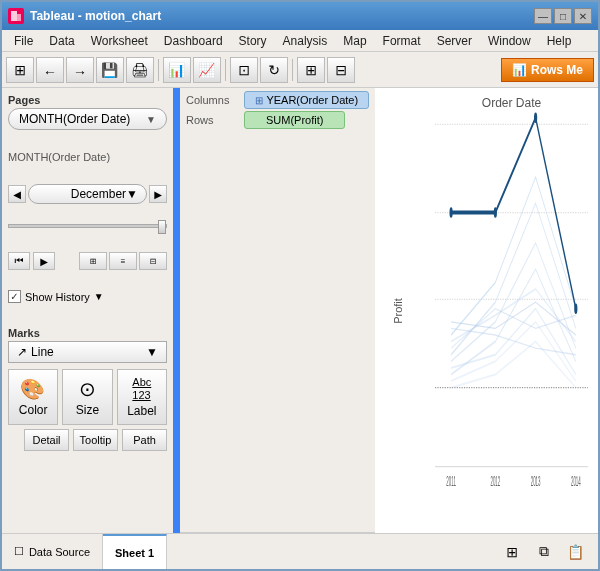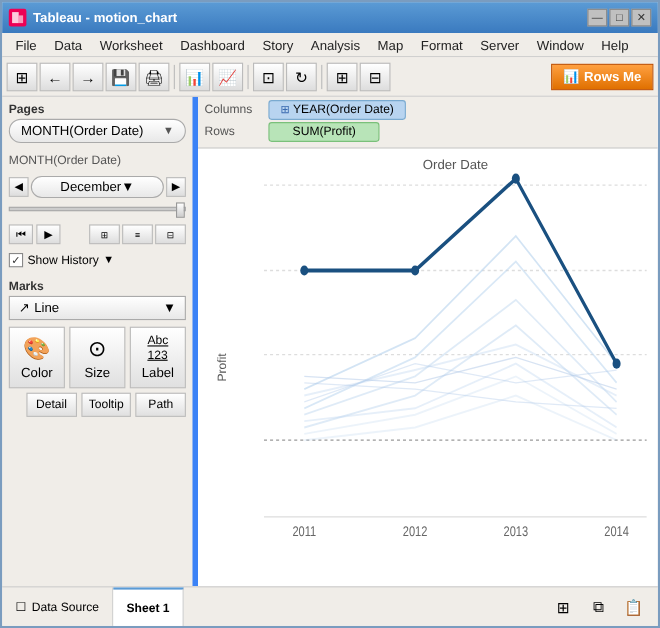--- a/index.html
+++ b/index.html
@@ -22,30 +22,30 @@
     
     .toolbar { background: #f0ede8; height: 36px; display: flex; align-items: center; padding: 0 4px; border-bottom: 1px solid #ccc; gap: 2px; flex-shrink: 0; }
     .tb-btn { width: 28px; height: 26px; background: linear-gradient(to bottom, #fff, #ddd); border: 1px solid #bbb; display: flex; align-items: center; justify-content: center; cursor: pointer; font-size: 14px; }
     .tb-separator { width: 1px; height: 22px; background: #bbb; margin: 0 2px; }
     .show-me-btn { background: linear-gradient(to bottom, #ffa040, #e07000); border: 1px solid #c05000; color: white; font-weight: bold; padding: 4px 10px; cursor: pointer; display: flex; align-items: center; gap: 4px; font-size: 12px; margin-left: auto; }
 
     
     .main-content { display: flex; flex: 1; overflow: hidden; }
 
     
-    .left-panel { width: 178px; background: #f0ede8; border-right: 5px solid #3b82f6; display: flex; flex-direction: column; flex-shrink: 0; padding: 6px; gap: 4px; }
+    .left-panel { width: 178px; background: #f0ede8; border-right: 7px solid #3b82f6; display: flex; flex-direction: column; flex-shrink: 0; padding: 6px; gap: 16px; }
 
     .section-label { font-size: 11px; font-weight: bold; color: #333; margin-bottom: 2px; }
 
     .pages-section { margin-bottom: 4px; }
     .dropdown-pill { background: linear-gradient(to bottom, #fff, #e8e8e8); border: 1px solid #aaa; border-radius: 12px; padding: 3px 10px; display: flex; align-items: center; justify-content: space-between; cursor: pointer; font-size: 12px; width: 100%; }
     .dropdown-arrow { font-size: 10px; color: #555; }
 
     .month-control { display: flex; align-items: center; gap: 2px; margin-bottom: 4px; }
-    .month-dropdown { background: linear-gradient(to bottom, #fff, #e8e8e8); border: 1px solid #aaa; border-radius: 12px; padding: 2px 8px; display: flex; align-items: center; justify-content: center; cursor: pointer; font-size: 12px; flex: 1; }
+    .month-dropdown { background: linear-gradient(to bottom, #fff, #e8e8e8); border: 1px solid #aaa; border-radius: 12px; padding: 2px 8px; display: flex; align-items: center; justify-content: flex-end; cursor: pointer; font-size: 12px; flex: 1; }
     .nav-btn { width: 18px; height: 18px; background: linear-gradient(to bottom, #fff, #ddd); border: 1px solid #bbb; display: flex; align-items: center; justify-content: center; cursor: pointer; font-size: 10px; }
 
     .slider-row { margin-bottom: 4px; }
     .slider-track { width: 100%; height: 4px; background: #ccc; border: 1px solid #aaa; position: relative; margin-bottom: 4px; }
     .slider-thumb { width: 8px; height: 14px; background: linear-gradient(to bottom, #fff, #ccc); border: 1px solid #999; position: absolute; top: -5px; right: 0; }
 
     .playback-controls { display: flex; align-items: center; gap: 3px; margin-bottom: 4px; }
     .play-btn { width: 22px; height: 18px; background: linear-gradient(to bottom, #fff, #ddd); border: 1px solid #bbb; display: flex; align-items: center; justify-content: center; cursor: pointer; font-size: 10px; }
     .view-btns { display: flex; gap: 2px; margin-left: auto; }
     .view-btn { width: 28px; height: 18px; background: linear-gradient(to bottom, #fff, #ddd); border: 1px solid #bbb; display: flex; align-items: center; justify-content: center; cursor: pointer; font-size: 8px; }
@@ -57,21 +57,21 @@
     .filters-section { margin-bottom: 8px; min-height: 30px; }
 
     .marks-section { }
     .marks-dropdown { background: linear-gradient(to bottom, #fff, #e8e8e8); border: 1px solid #aaa; padding: 3px 8px; display: flex; align-items: center; justify-content: space-between; cursor: pointer; font-size: 12px; width: 100%; margin-bottom: 6px; }
     .marks-grid { display: grid; grid-template-columns: 1fr 1fr 1fr; gap: 4px; margin-bottom: 4px; }
     .mark-btn { background: linear-gradient(to bottom, #fff, #e0e0e0); border: 1px solid #bbb; padding: 6px 4px; display: flex; flex-direction: column; align-items: center; justify-content: center; cursor: pointer; gap: 2px; min-height: 50px; }
     .marks-bottom-row { display: grid; grid-template-columns: 1fr 1fr 1fr; gap: 4px; padding-left: 16px; }
     .mark-bottom-btn { background: linear-gradient(to bottom, #fff, #e0e0e0); border: 1px solid #bbb; padding: 4px 2px; display: flex; align-items: center; justify-content: center; cursor: pointer; font-size: 11px; }
 
     
-    .chart-area { flex: 1; display: flex; flex-direction: column; background: white; }
+    .chart-area { flex: 1; display: flex; flex-direction: row; background: white; }
 
     
     .shelf-area { background: #f0ede8; padding: 3px 6px; border-bottom: 1px solid #ccc; }
     .shelf-row { display: flex; align-items: center; gap: 6px; margin-bottom: 2px; }
     .shelf-label { font-size: 11px; color: #555; width: 52px; }
     .shelf-pill-year { background: #b8d4f0; border: 1px solid #7aaad0; padding: 2px 10px; border-radius: 3px; font-size: 11px; display: flex; align-items: center; gap: 3px; }
     .shelf-pill-green { background: #b8e4b8; border: 1px solid #7ac07a; padding: 2px 21px; border-radius: 3px; font-size: 11px; }
     .shelf-icon { font-size: 10px; color: #3a6aaf; }
 
     

